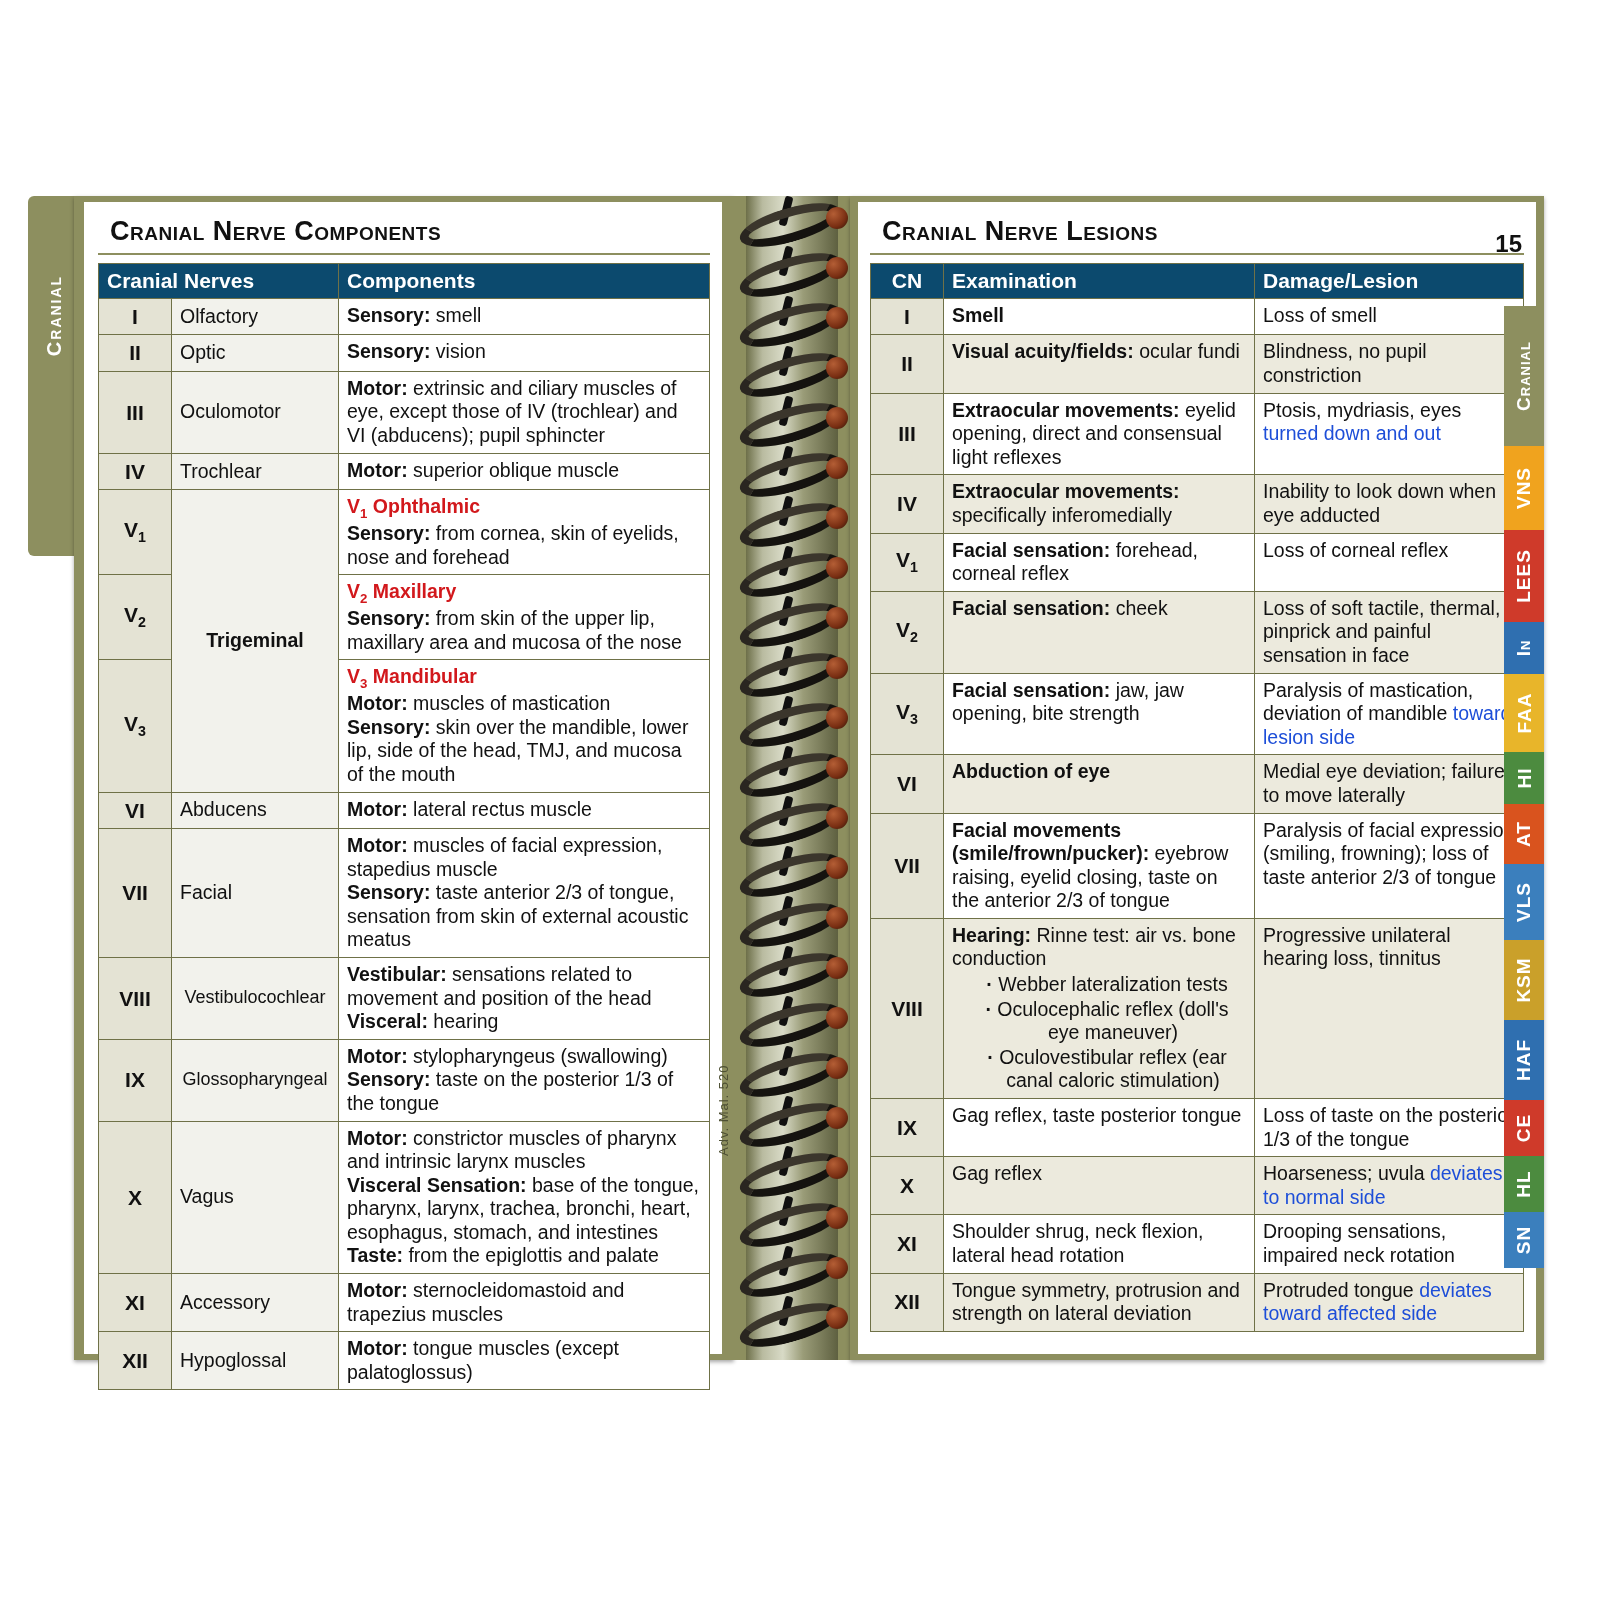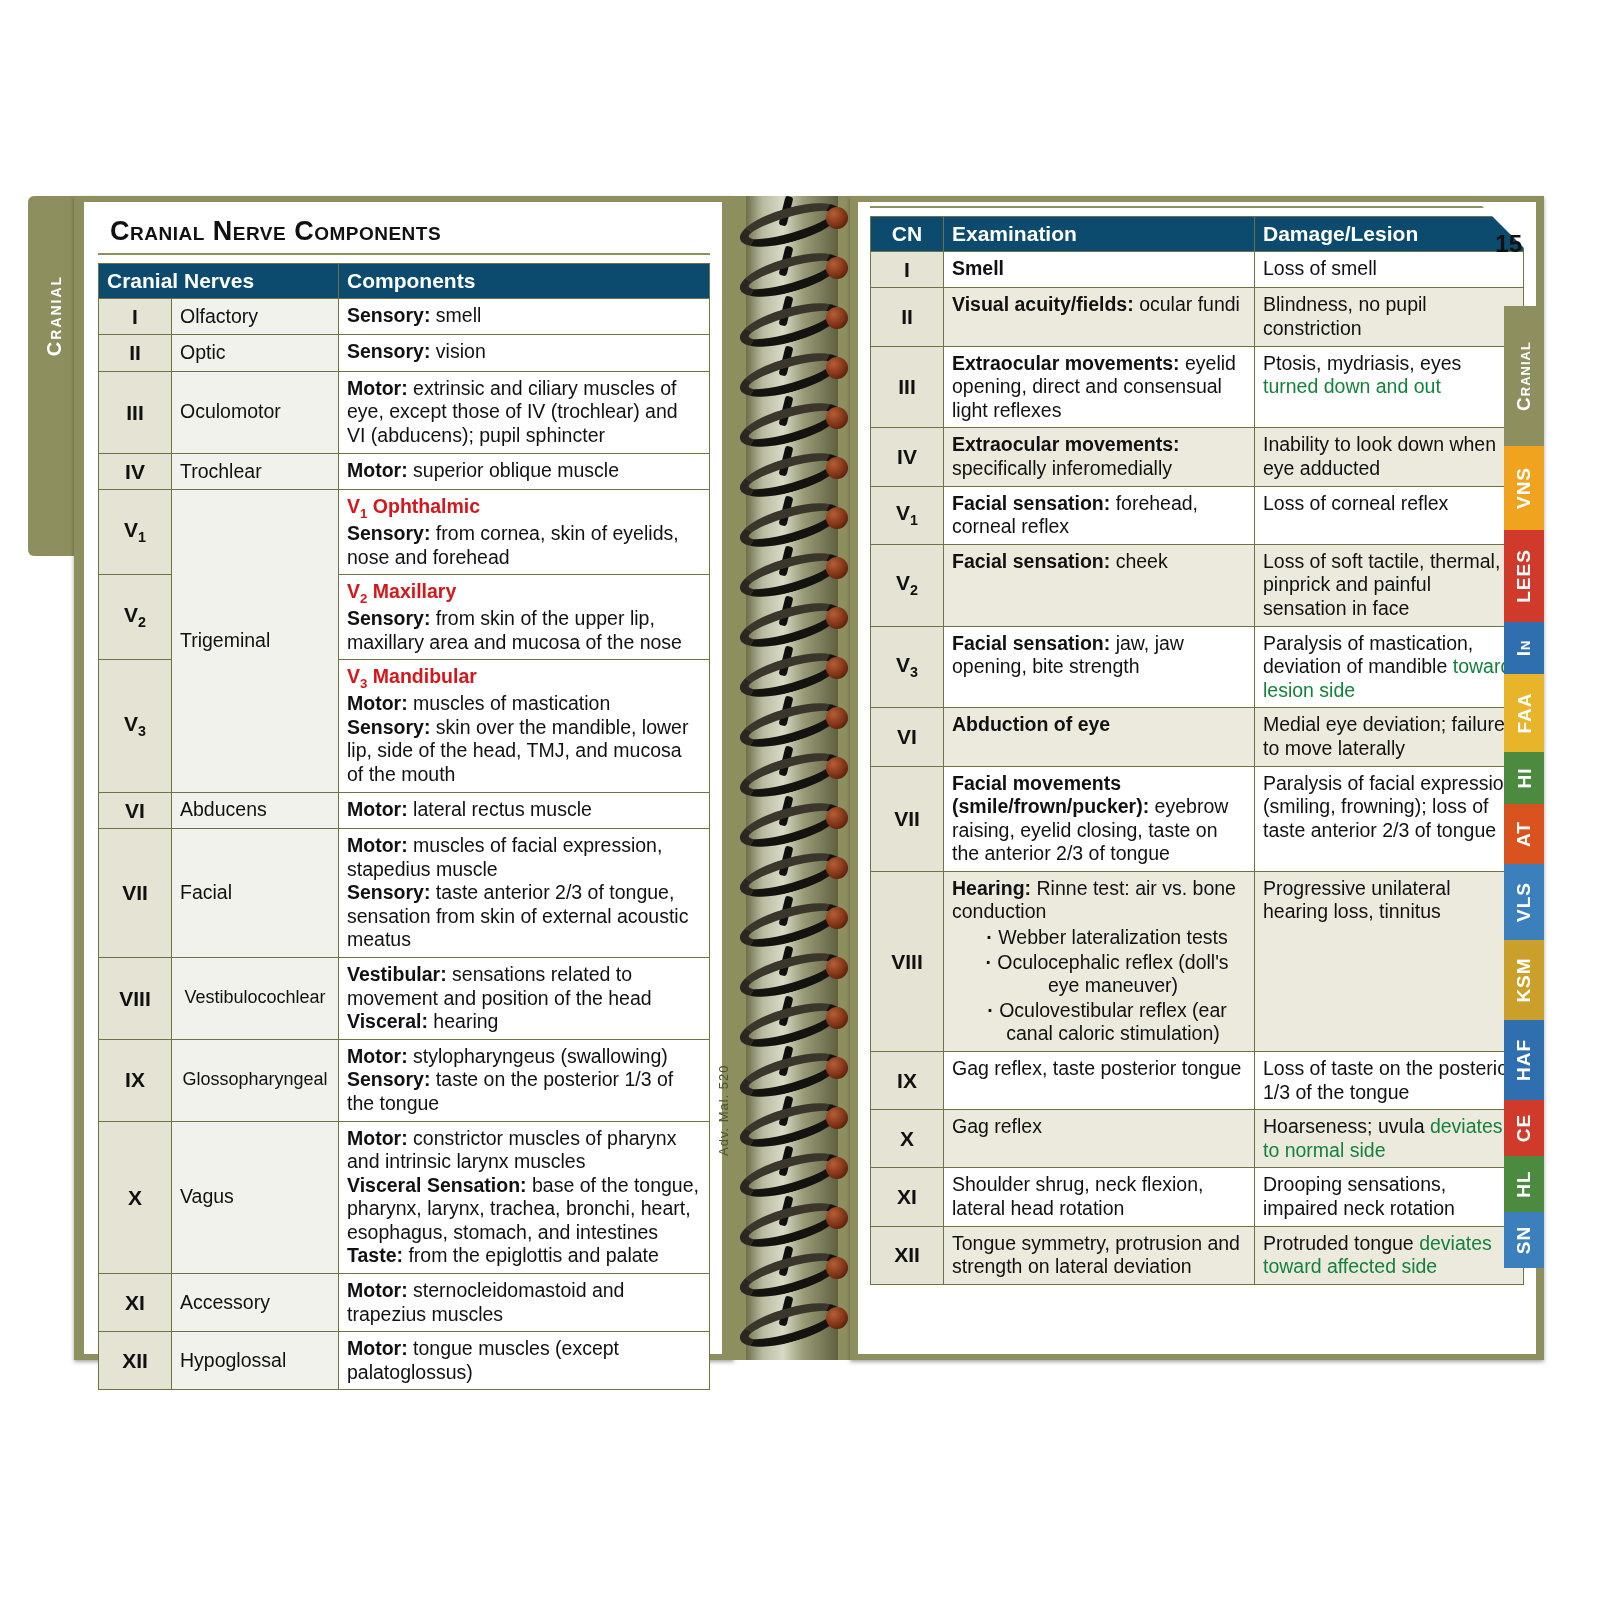--- a/index.html
+++ b/index.html
@@ -57,21 +57,21 @@
 
   
   table{border-collapse:collapse;width:100%;font-size:19.5px;color:#111;}
   th{background:#0c4a6e;color:#fff;font-size:21px;text-align:left;padding:5px 8px;border:1.5px solid #6f7147;}
   td{border:1.5px solid #6f7147;padding:5px 8px;vertical-align:top;line-height:1.21;background:#fff;}
   td.cn{background:#e4e3d4;text-align:center;font-weight:bold;font-size:21px;vertical-align:middle;width:56px;}
   td.nerve{background:#f2f2ec;vertical-align:middle;}
   td.alt{background:#eceadd;}
   b{font-weight:bold;}
   .red{color:#d2181c;font-weight:bold;}
-  .redn{color:#15803d;}
+  .redn{color:#1d4ed8;}
   sub{font-size:.68em;}
   ul.inner{margin:2px 0 0 0;padding-left:16px;list-style:none;}
   ul.inner li{text-indent:-12px;padding-left:12px;margin-top:1px;text-align:center;}
   ul.inner li:before{content:"\00b7\00a0";font-weight:bold;}
 </style>
 </head>
 <body>
 
 <div id="page">
   <div class="book">
@@ -116,21 +116,21 @@
                 </tr>
                 <tr>
                   <td class="cn">IV</td>
                   <td class="nerve" style="width:150px;">Trochlear</td>
                   <td>
                     <div><b>Motor:</b> superior oblique muscle</div>
                   </td>
                 </tr>
                 <tr>
                   <td class="cn">V<sub>1</sub></td>
-                  <td class="nerve" rowspan="3" style="width:150px;text-align:left;">Trigeminal</td>
+                  <td class="nerve" rowspan="3" style="width:150px;text-align:center;font-weight:bold;">Trigeminal</td>
                   <td>
                     <div class="red">V<sub>1</sub> Ophthalmic</div>
                     <div><b>Sensory:</b> from cornea, skin of eyelids, nose and forehead</div>
                   </td>
                 </tr>
                 <tr>
                   <td class="cn">V<sub>2</sub></td>
                   <td>
                     <div class="red">V<sub>2</sub> Maxillary</div>
                     <div><b>Sensory:</b> from skin of the upper lip, maxillary area and mucosa of the nose</div>
@@ -323,20 +323,23 @@
             <i></i>
           </div>
         </div>
       <div class="vert-text">Adv. Mal. 520</div>
     </div>
 
     <div class="page-right">
       <div class="sheet">
         <div class="corner"></div>
         <div class="pagenum">15</div>
+        <div style="padding:14px 70px 0 12px;">
+          <div class="head">Cranial Nerve Lesions</div>
+        </div>
         <div style="padding:0 12px 0 12px;">
           <div class="head-rule"></div>
           <table>
             <thead>
                 <tr>
               <th style="width:52px;text-align:center;">CN</th>
               <th>Examination</th>
               <th style="width:252px;">Damage/Lesion</th>
             </tr>
               </thead>

